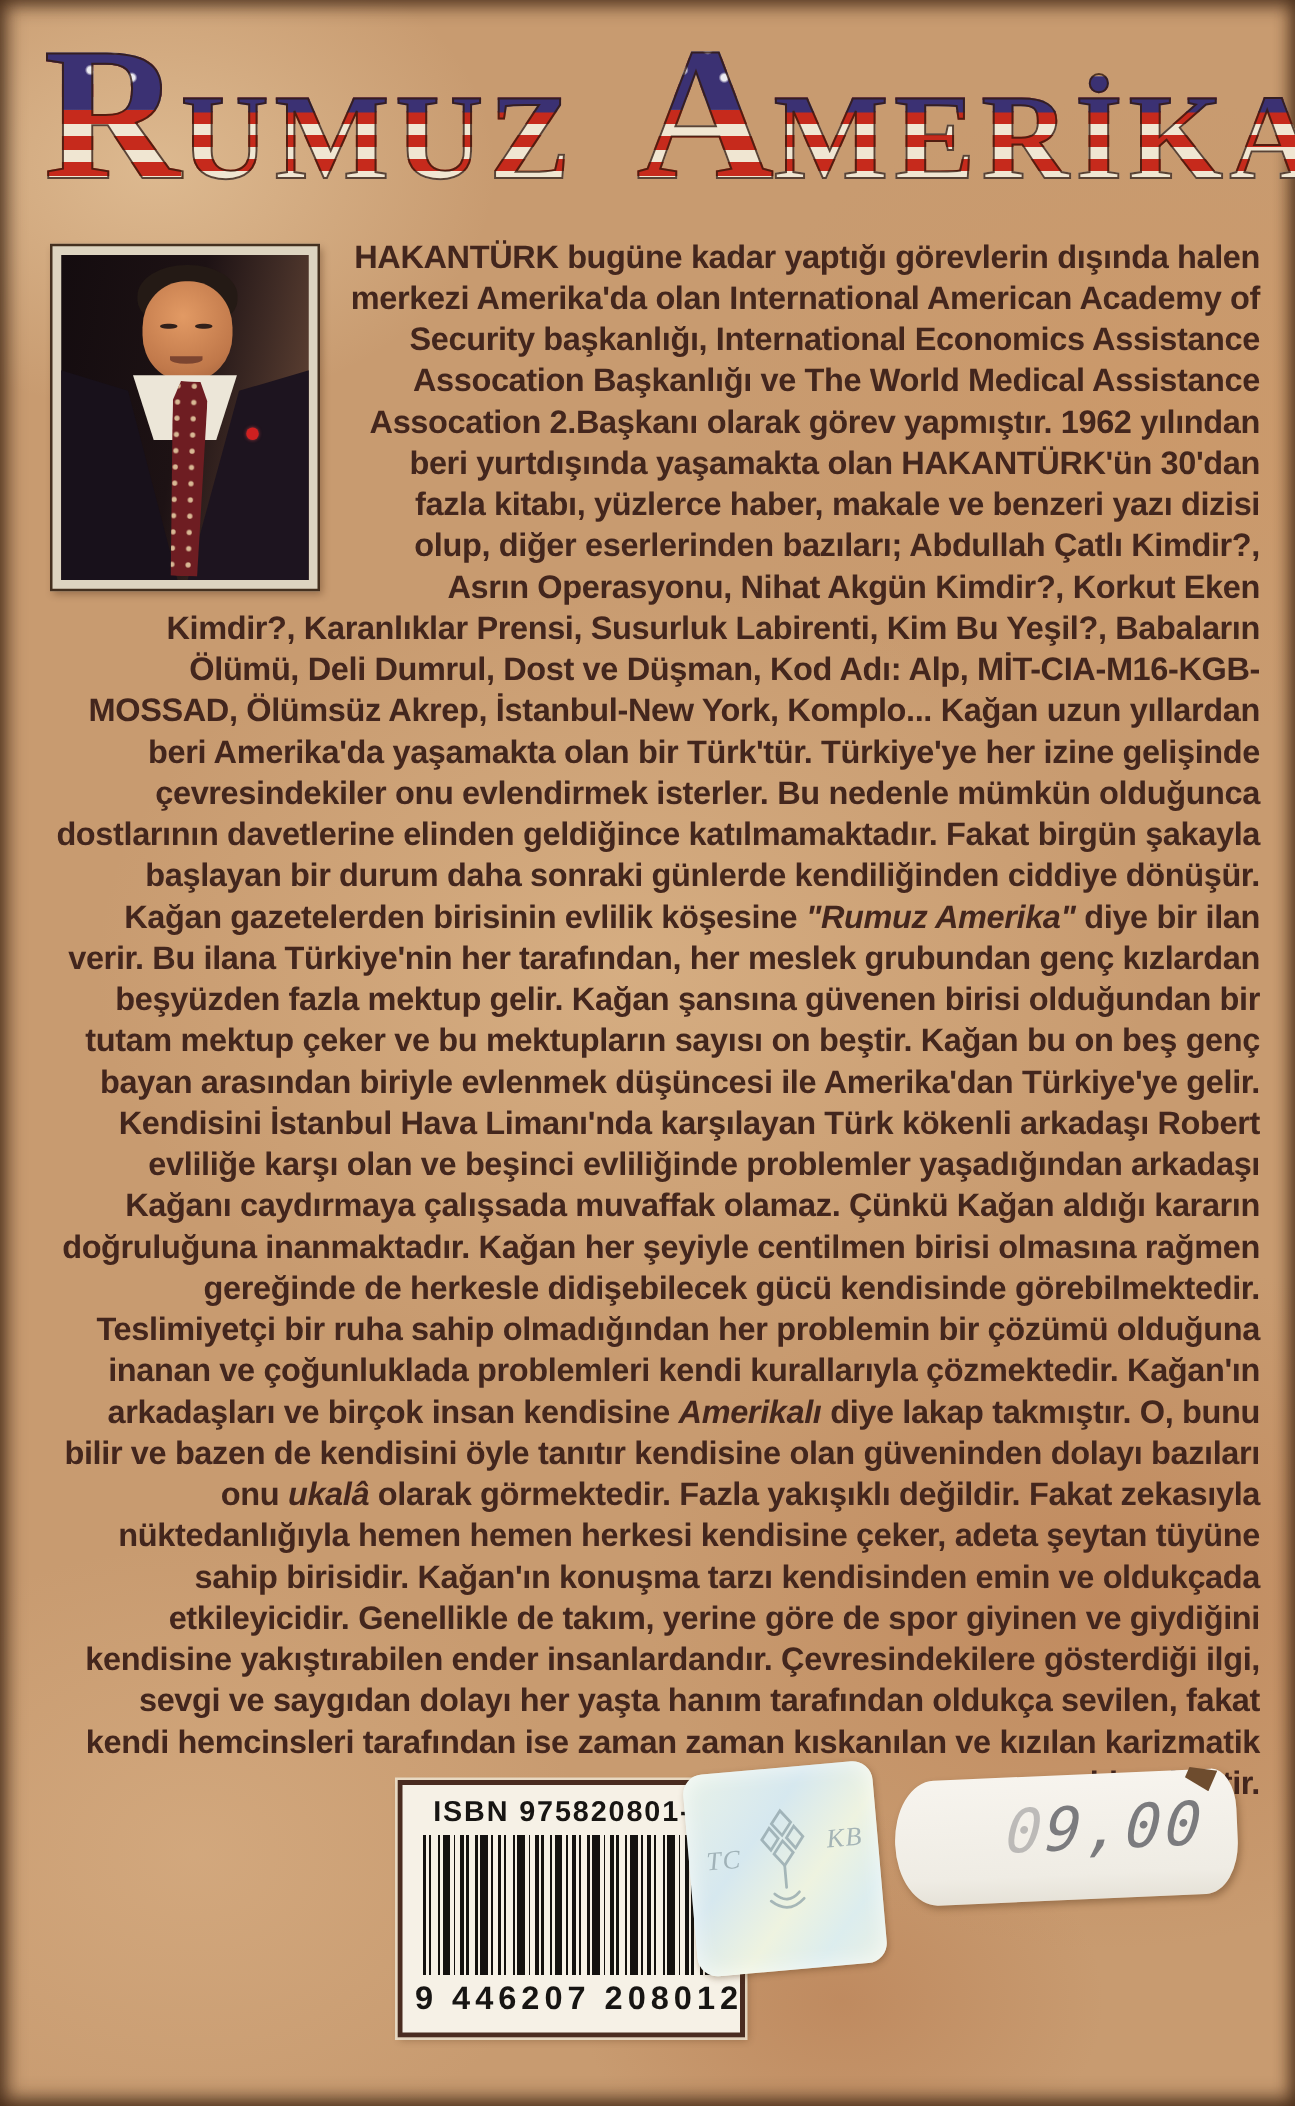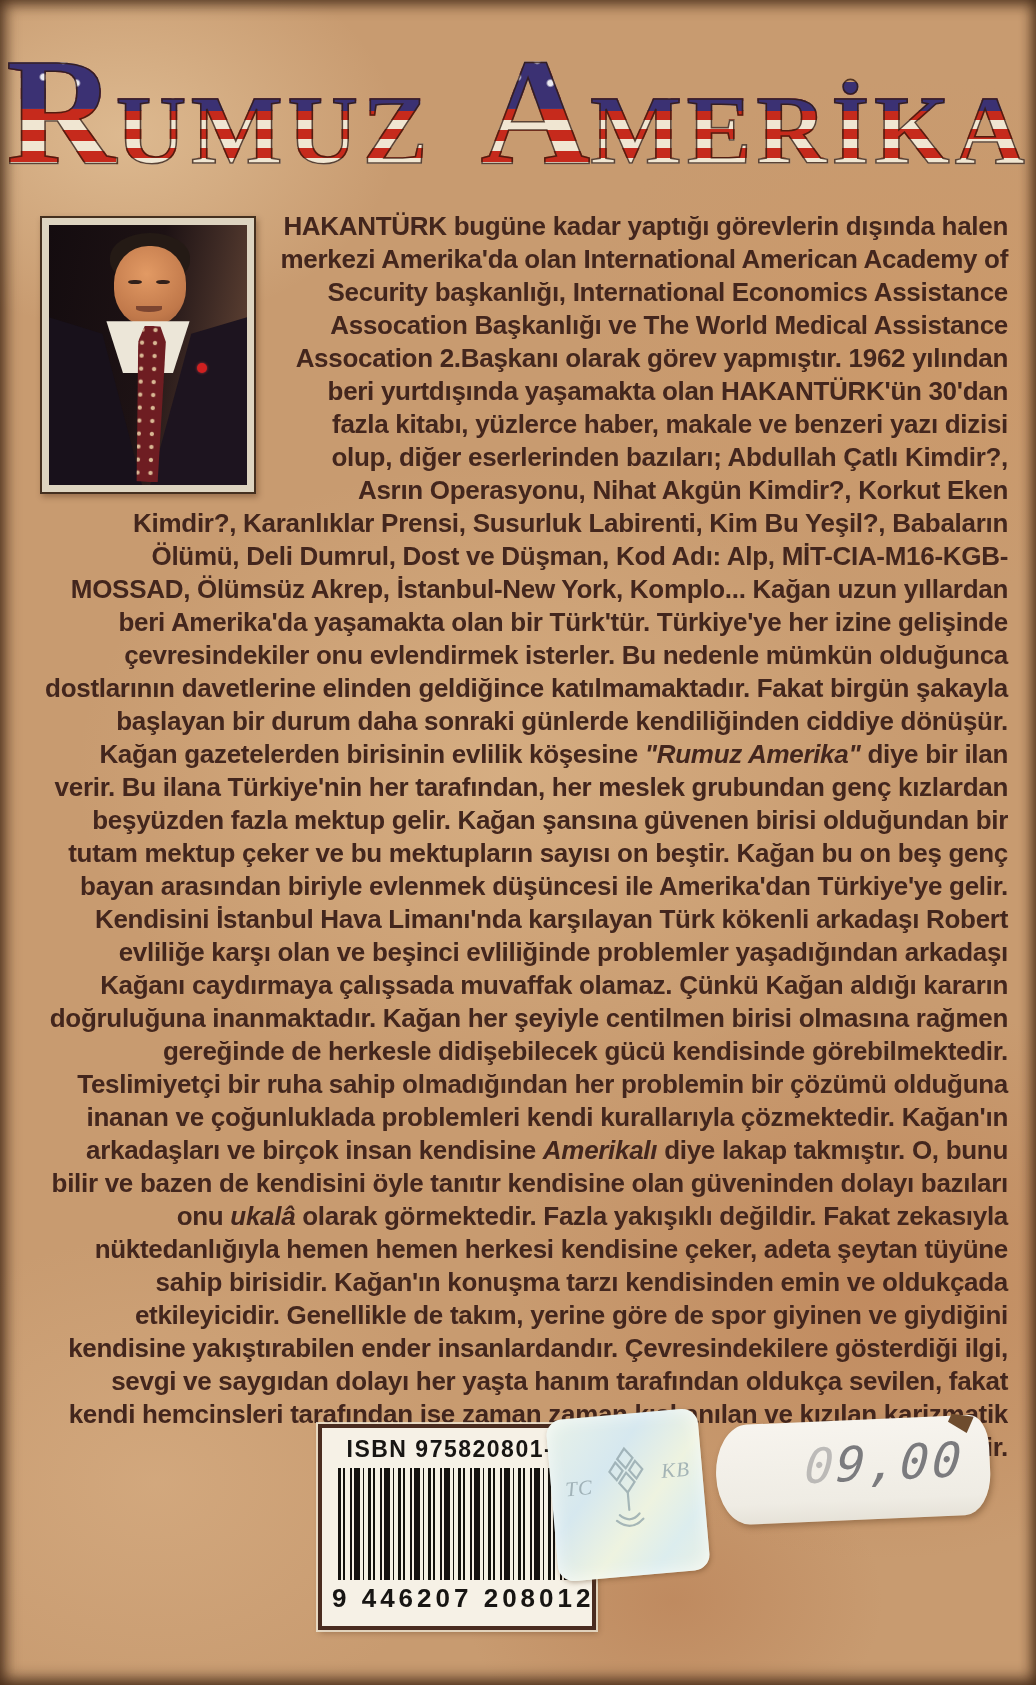--- a/index.html
+++ b/index.html
@@ -20,24 +20,25 @@
       radial-gradient(ellipse 300px 220px at 65% 95%, rgba(180,118,76,0.45),  rgba(180,118,76,0) 70%);
     box-shadow:
       inset 0 6px 14px rgba(45,22,8,0.45),
       inset 0 -8px 14px rgba(45,22,8,0.50),
       inset 8px 0 14px rgba(45,22,8,0.35),
       inset -6px 0 12px rgba(45,22,8,0.30);
   }
 
   
   .title-row {
-    text-align: center;
-    padding-top: 36px;
+    text-align: left;
+    padding-top: 15px;
     white-space: nowrap;
     line-height: 1;
+    margin-left: 35px;
   }
   .title-word { display: inline-block; }
   .title-word + .title-word { margin-left: 48px; }
   .flag {
     font-family: "Liberation Serif", "DejaVu Serif", serif;
     font-weight: 700;
     color: transparent;
     -webkit-background-clip: text;
     background-clip: text;
     -webkit-text-stroke: 1.6px rgba(52,26,14,0.8);

